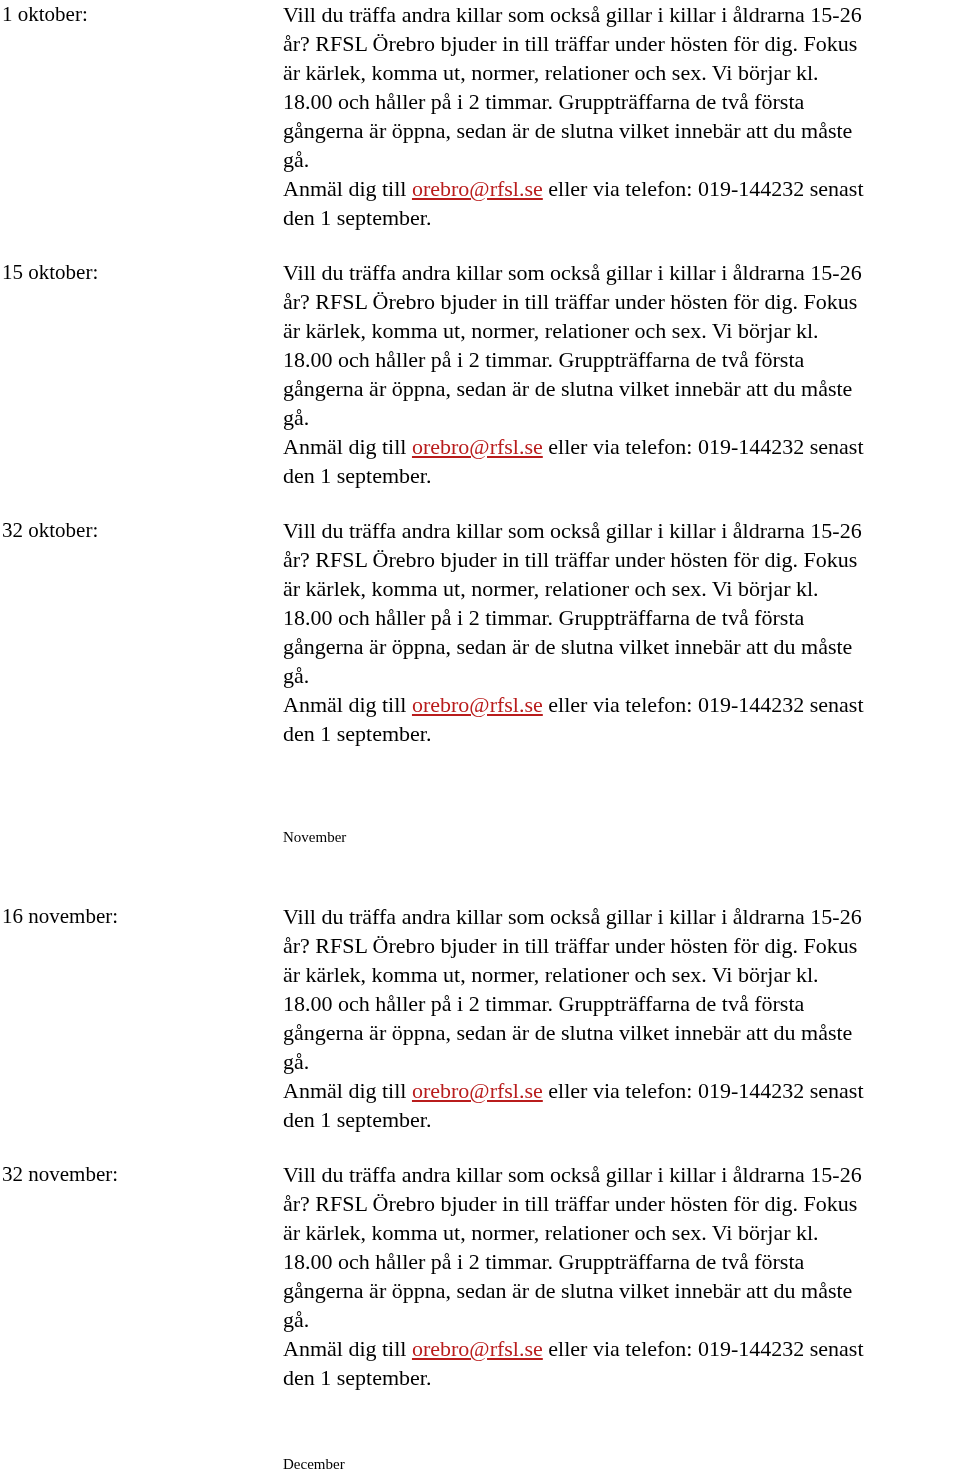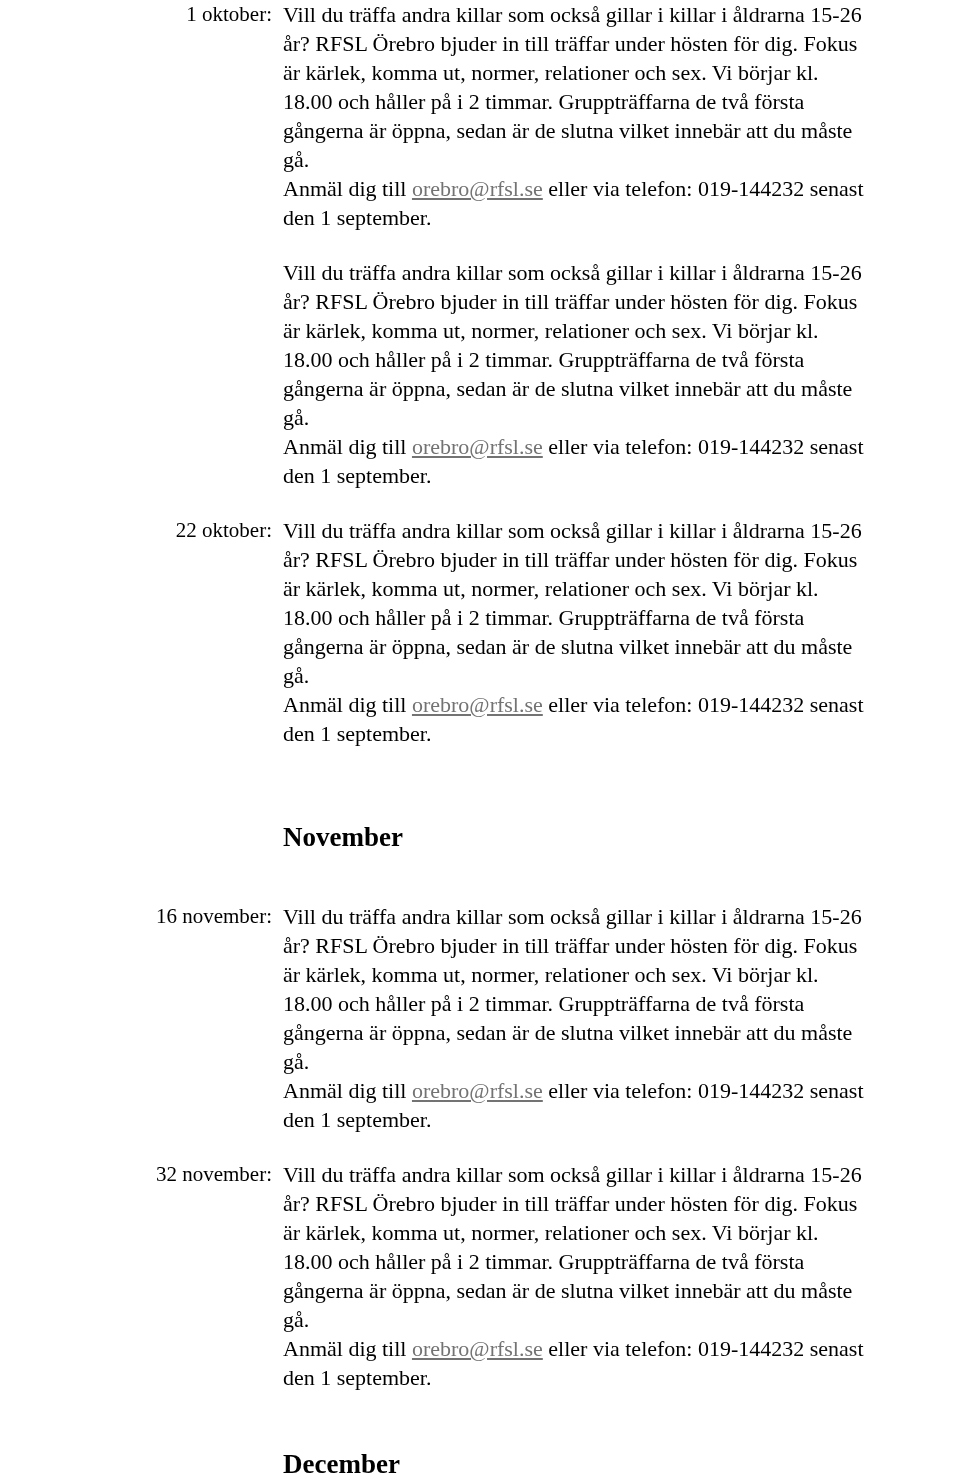--- a/index.html
+++ b/index.html
@@ -28,43 +28,42 @@
     width: 960px;
   }
   .date-label {
     position: absolute;
     left: 2px;
     top: 0;
     width: 270px;
     font-size: 21px;
     line-height: 29px;
     white-space: nowrap;
-    text-align: right;
   }
   .desc {
     margin-left: 283px;
     width: 675px;
     font-size: 22px;
     line-height: 29px;
   }
   .desc .ln {
     display: block;
     white-space: nowrap;
   }
   a.maillink {
-    color: #737373;
+    color: #b91c1c;
     text-decoration: underline;
   }
 
   
   .month-heading {
     margin-left: 283px;
-    font-size: 27px;
+    font-size: 15px;
     line-height: 29px;
-    font-weight: bold;
+    font-weight: normal;
   }
 
   
   .gap-block { height: 26px; }
   .gap-before-month { height: 75px; }
   .gap-after-month { height: 50px; }
   .gap-before-dec { height: 58px; }
 </style>
 </head>
 <body>
@@ -81,36 +80,37 @@
       <span class="ln">gångerna är öppna, sedan är de slutna vilket innebär att du måste</span>
       <span class="ln">gå.</span>
       <span class="ln"><span>Anmäl dig till </span><a class="maillink" href="#">orebro@rfsl.se</a><span> eller via telefon: 019-144232 senast</span></span>
       <span class="ln">den 1 september.</span>
     </div>
   </div>
 
   <div class="gap-block"></div>
 
   <div class="event-row">
+    <div class="date-label">15 oktober:</div>
     <div class="desc">
       <span class="ln">Vill du träffa andra killar som också gillar i killar i åldrarna 15-26</span>
       <span class="ln">år? RFSL Örebro bjuder in till träffar under hösten för dig. Fokus</span>
       <span class="ln">är kärlek, komma ut, normer, relationer och sex. Vi börjar kl.</span>
       <span class="ln">18.00 och håller på i 2 timmar. Gruppträffarna de två första</span>
       <span class="ln">gångerna är öppna, sedan är de slutna vilket innebär att du måste</span>
       <span class="ln">gå.</span>
       <span class="ln"><span>Anmäl dig till </span><a class="maillink" href="#">orebro@rfsl.se</a><span> eller via telefon: 019-144232 senast</span></span>
       <span class="ln">den 1 september.</span>
     </div>
   </div>
 
   <div class="gap-block"></div>
 
   <div class="event-row">
-    <div class="date-label">22 oktober:</div>
+    <div class="date-label">32 oktober:</div>
     <div class="desc">
       <span class="ln">Vill du träffa andra killar som också gillar i killar i åldrarna 15-26</span>
       <span class="ln">år? RFSL Örebro bjuder in till träffar under hösten för dig. Fokus</span>
       <span class="ln">är kärlek, komma ut, normer, relationer och sex. Vi börjar kl.</span>
       <span class="ln">18.00 och håller på i 2 timmar. Gruppträffarna de två första</span>
       <span class="ln">gångerna är öppna, sedan är de slutna vilket innebär att du måste</span>
       <span class="ln">gå.</span>
       <span class="ln"><span>Anmäl dig till </span><a class="maillink" href="#">orebro@rfsl.se</a><span> eller via telefon: 019-144232 senast</span></span>
       <span class="ln">den 1 september.</span>
     </div>

